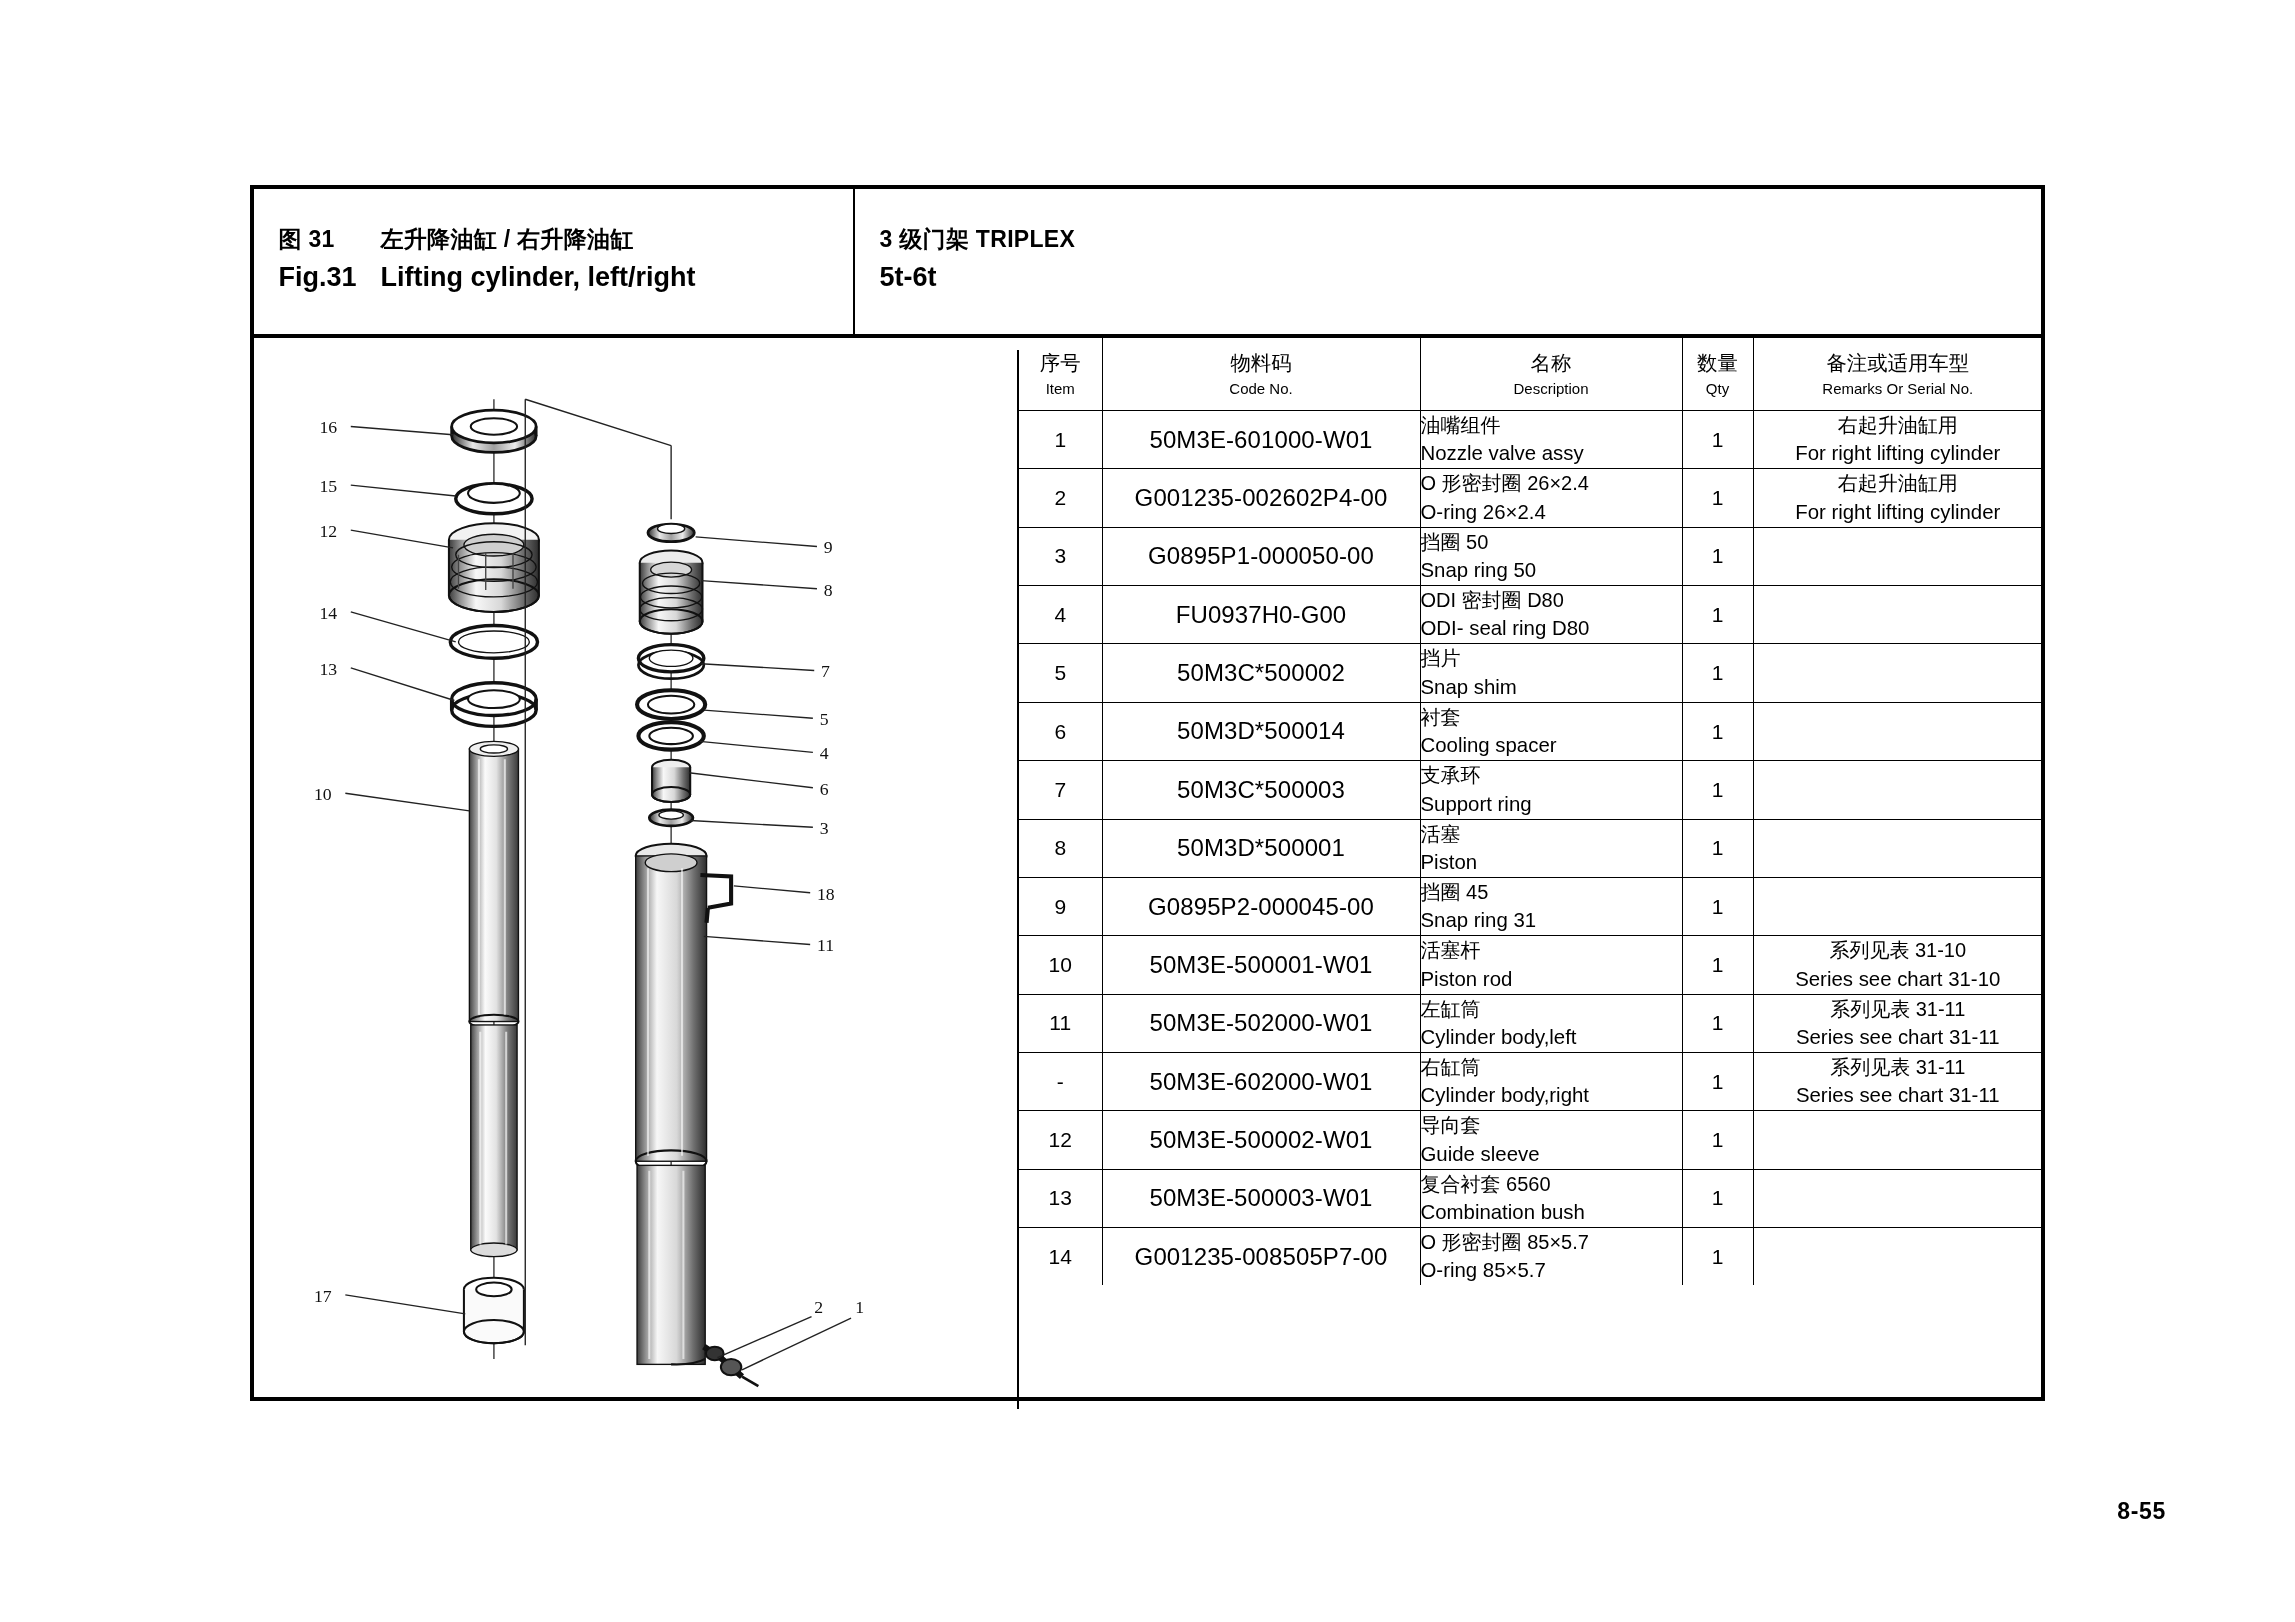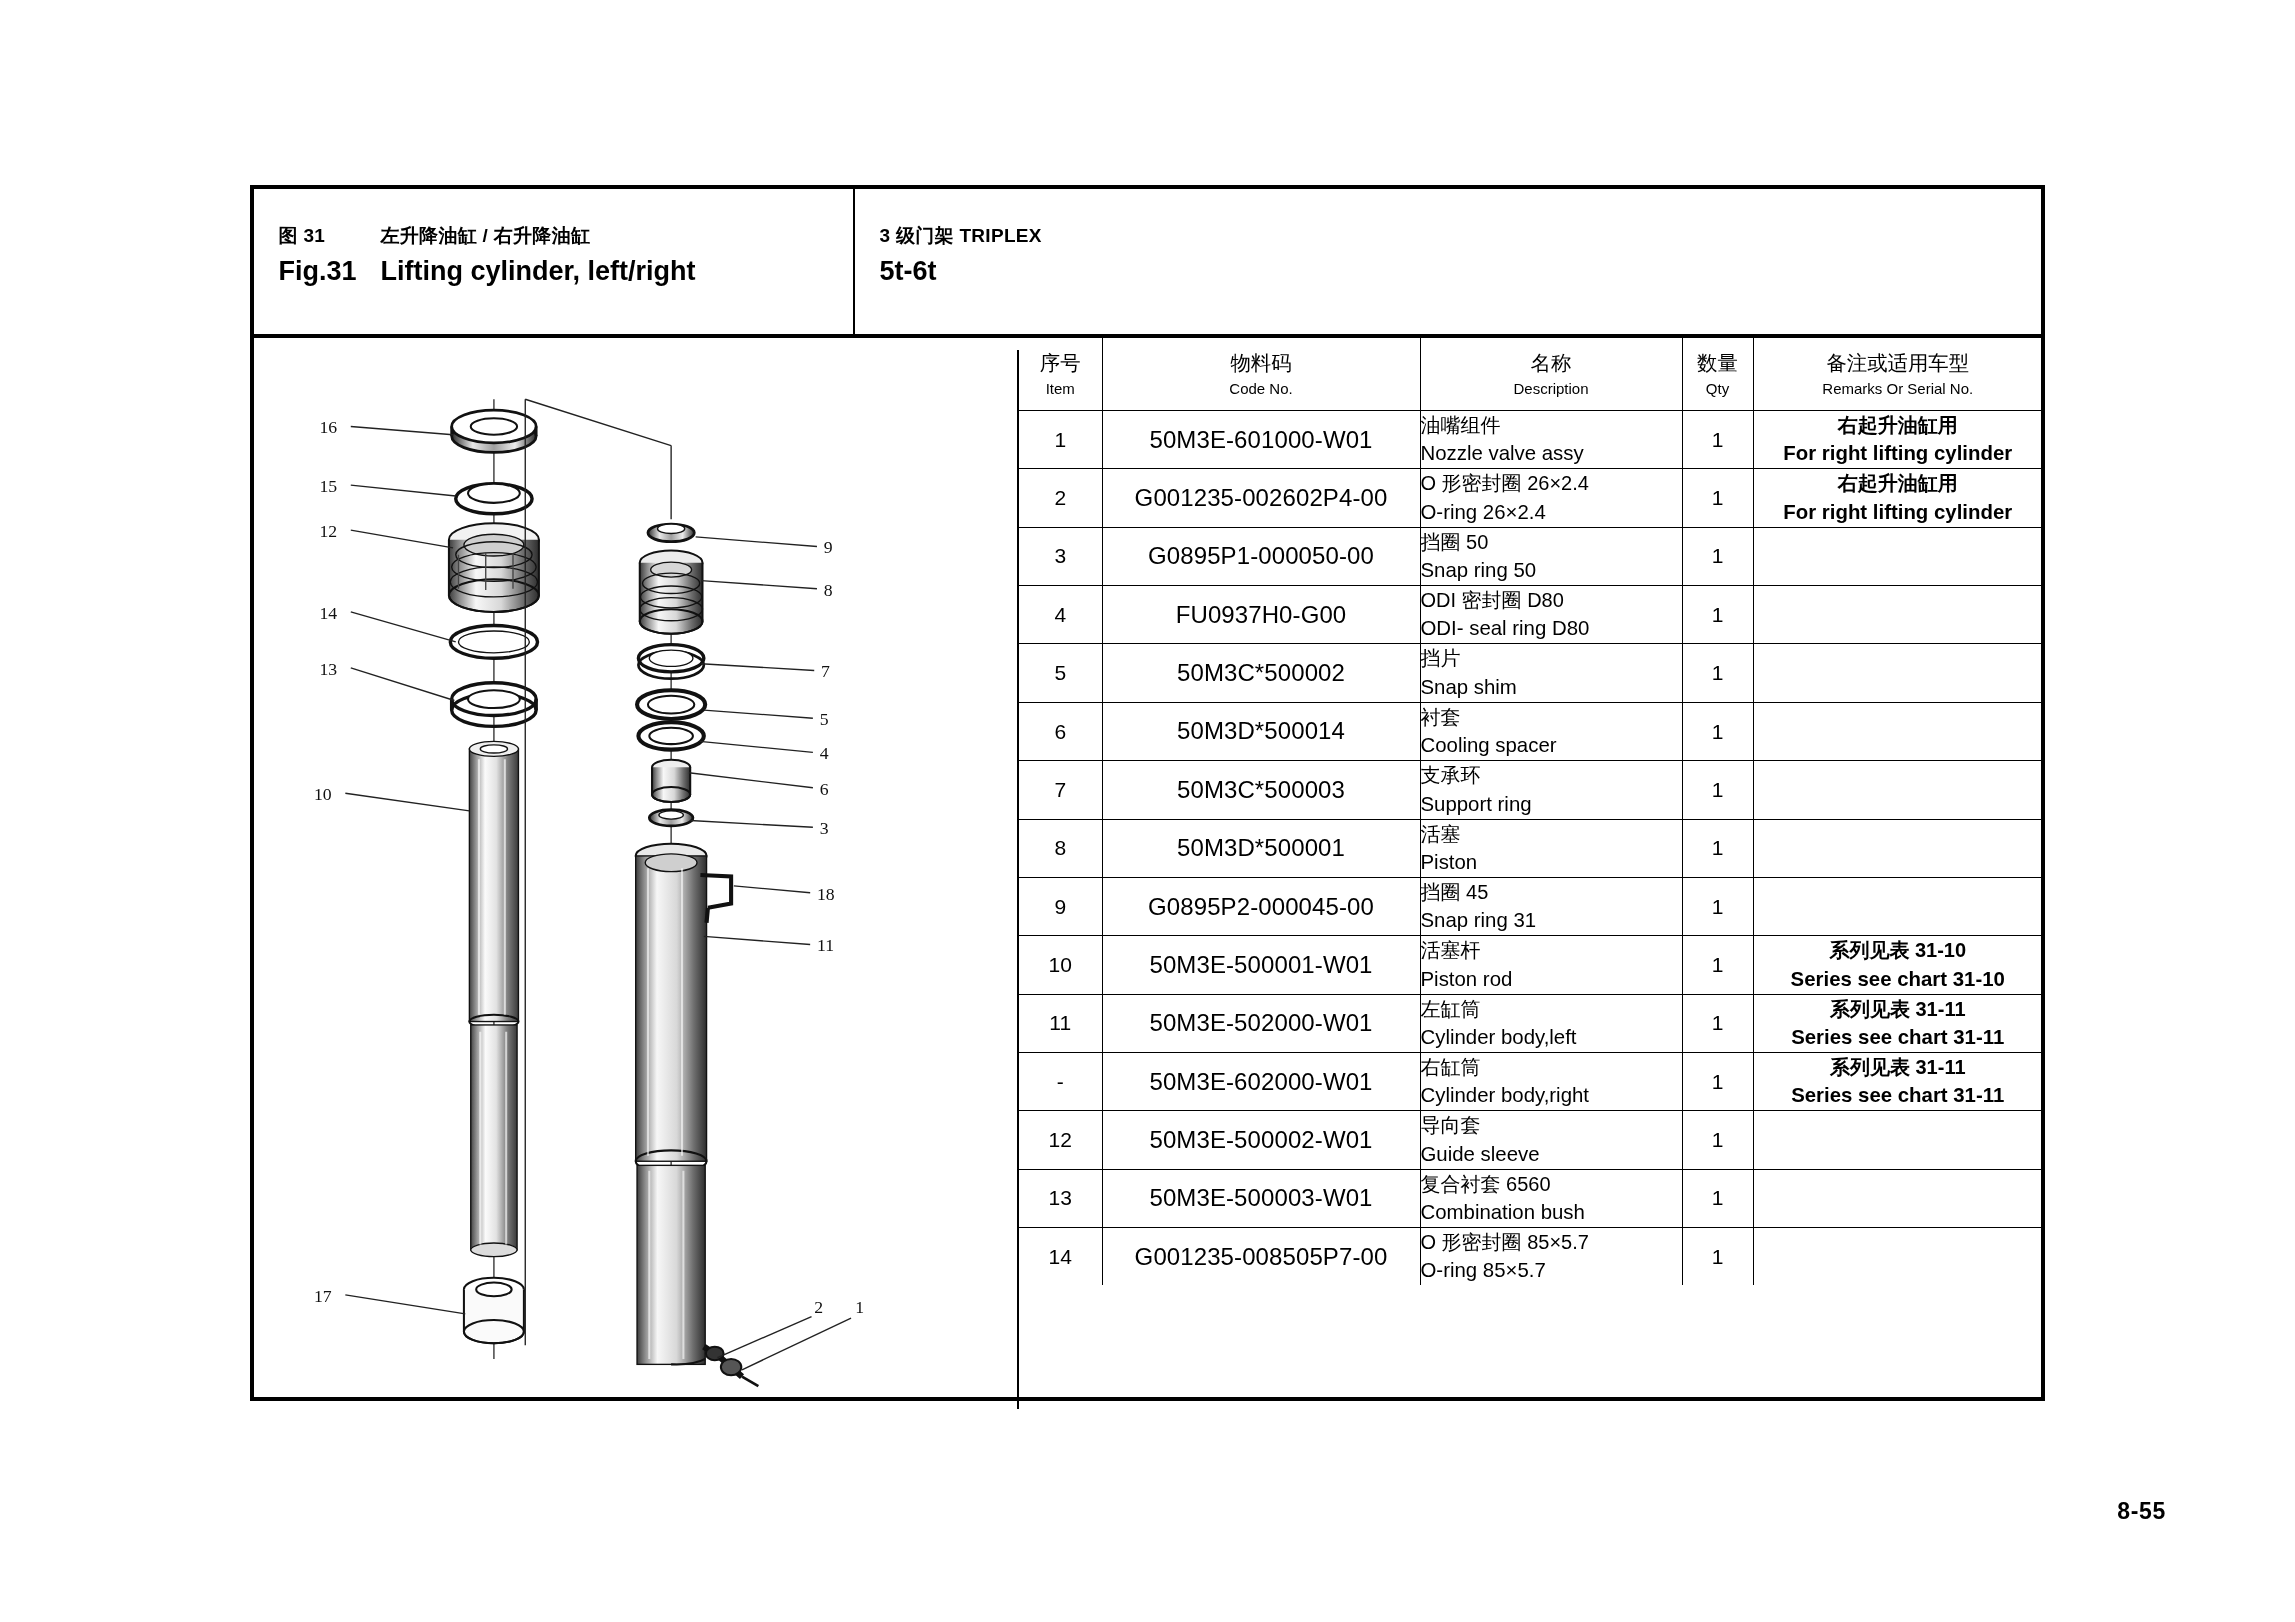--- a/index.html
+++ b/index.html
@@ -55,21 +55,21 @@
     left: 601px; top: 0;
     right: 14px; height: 100%;
     box-sizing: border-box;
     padding: 33px 0 0 24.5px;
   }
   .hdr-line {
     white-space: nowrap;
     font-weight: bold;
     line-height: 1.52;
   }
-  .hdr-cn { font-size: 19px; letter-spacing: 0.3px; }
+  .hdr-cn { font-size: 23px; letter-spacing: 0.3px; }
   .hdr-en { font-size: 27px; }
   .hdr-tag { display: inline-block; min-width: 102px; }
 
   
   #body-area {
     position: absolute;
     left: 0;
     top: 149px;
     right: 0;
     bottom: 0;
@@ -122,21 +122,21 @@
 
   .hdr-cell-cn { font-size: 20.4px; display: block; }
   .hdr-cell-en { font-size: 15px; display: block; }
   thead th { height: 72px; font-weight: normal; }
 
   tbody td { height: 56px; }
   td.item-cell   { font-size: 21px; }
   td.code-cell   { font-size: 24px; letter-spacing: 0.1px; margin-left: 8px; }
   td.desc-cell   { text-align: left; padding-left: 11px; }
   td.qty-cell    { font-size: 21px; }
-  td.remark-cell { font-size: 20px; font-weight: bold; }
+  td.remark-cell { font-size: 20px; }
 
   .cn { display: block; font-size: 20px; }
   .en { display: block; font-size: 20.4px; }
   td.desc-cell .cn, td.desc-cell .en { text-align: left; }
   td.remark-cell .cn, td.remark-cell .en { text-align: center; }
 
   
   #page-number {
     position: absolute;
     right: 129px;

